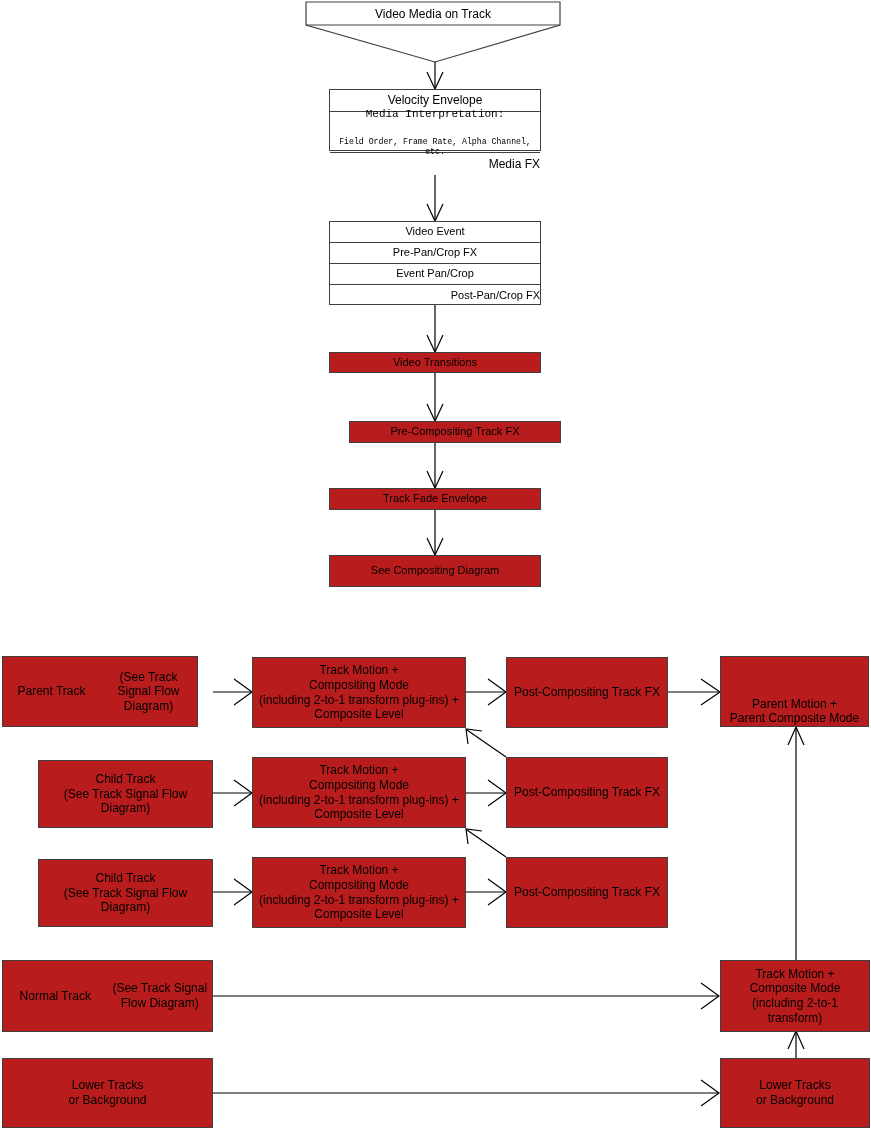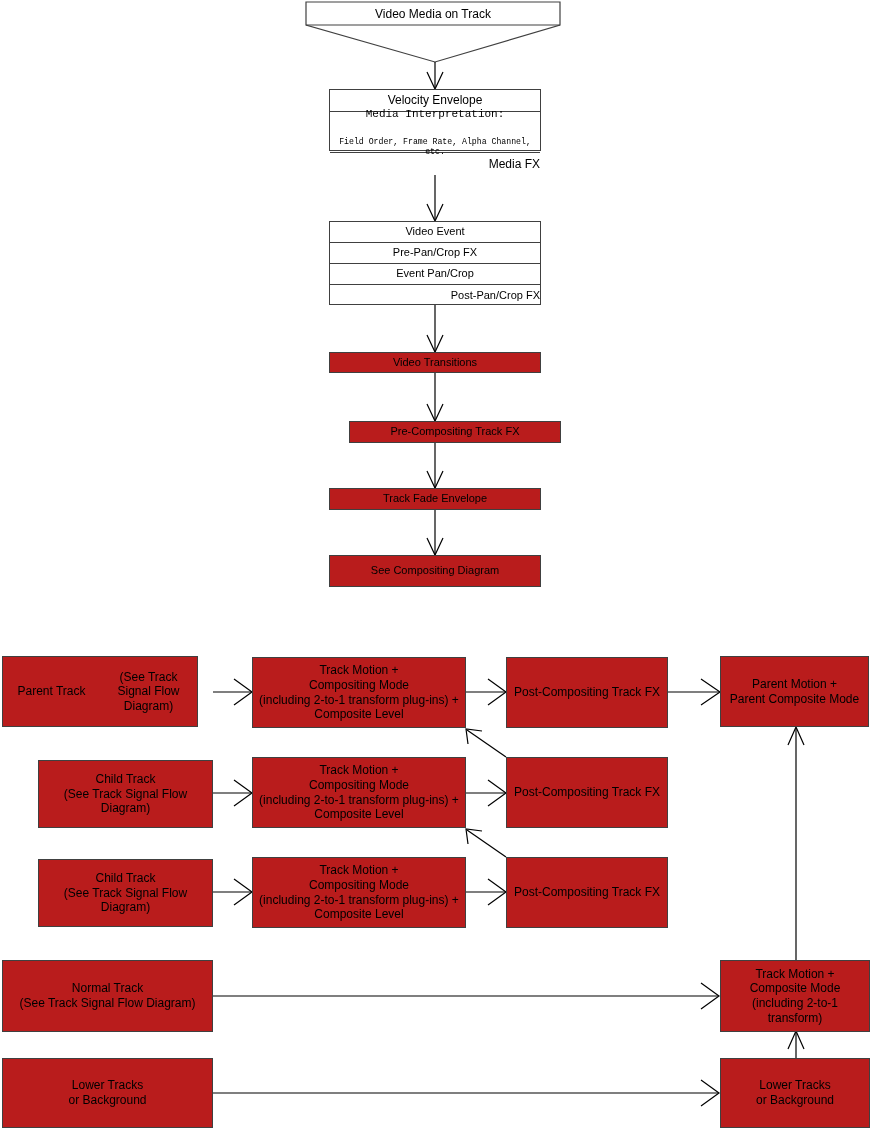--- a/index.html
+++ b/index.html
@@ -210,21 +210,21 @@
     <span class="lbl">Track Motion +</span>
     <span class="lbl">Compositing Mode</span>
     <span class="lbl">(including 2-to-1 transform plug-ins) +</span>
     <span class="lbl">Composite Level</span>
   </div>
 
   <div class="node t10" style="left:506px; top:657px; width:162px; height:71px;">
     <span class="lbl">Post-Compositing Track FX</span>
   </div>
 
-  <div class="node t10" style="left:720px; top:656px; width:149px; height:71px; flex-direction:column;">
+  <div class="node t10" style="left:720px; top:656px; width:149px; height:71px; flex-direction:column;justify-content:flex-end;">
     <span class="lbl">Parent Motion +</span>
     <span class="lbl">Parent Composite Mode</span>
   </div>
 
   <div class="node t10" style="left:38px; top:760px; width:175px; height:68px; flex-direction:column;">
     <span class="lbl">Child Track</span>
     <span class="lbl">(See Track Signal Flow Diagram)</span>
   </div>
 
   <div class="node t10" style="left:252px; top:757px; width:214px; height:71px; flex-direction:column;">
@@ -247,21 +247,21 @@
     <span class="lbl">Track Motion +</span>
     <span class="lbl">Compositing Mode</span>
     <span class="lbl">(including 2-to-1 transform plug-ins) +</span>
     <span class="lbl">Composite Level</span>
   </div>
 
   <div class="node t10" style="left:506px; top:857px; width:162px; height:71px;">
     <span class="lbl">Post-Compositing Track FX</span>
   </div>
 
-  <div class="node t10" style="left:2px; top:960px; width:211px; height:72px; flex-direction:column;">
+  <div class="node t10" style="left:2px; top:960px; width:211px; height:72px; flex-direction:row;">
     <span class="lbl">Normal Track</span>
     <span class="lbl">(See Track Signal Flow Diagram)</span>
   </div>
 
   <div class="node t10" style="left:720px; top:960px; width:150px; height:72px; flex-direction:column;">
     <span class="lbl">Track Motion +</span>
     <span class="lbl">Composite Mode</span>
     <span class="lbl">(including 2-to-1 transform)</span>
   </div>
 

